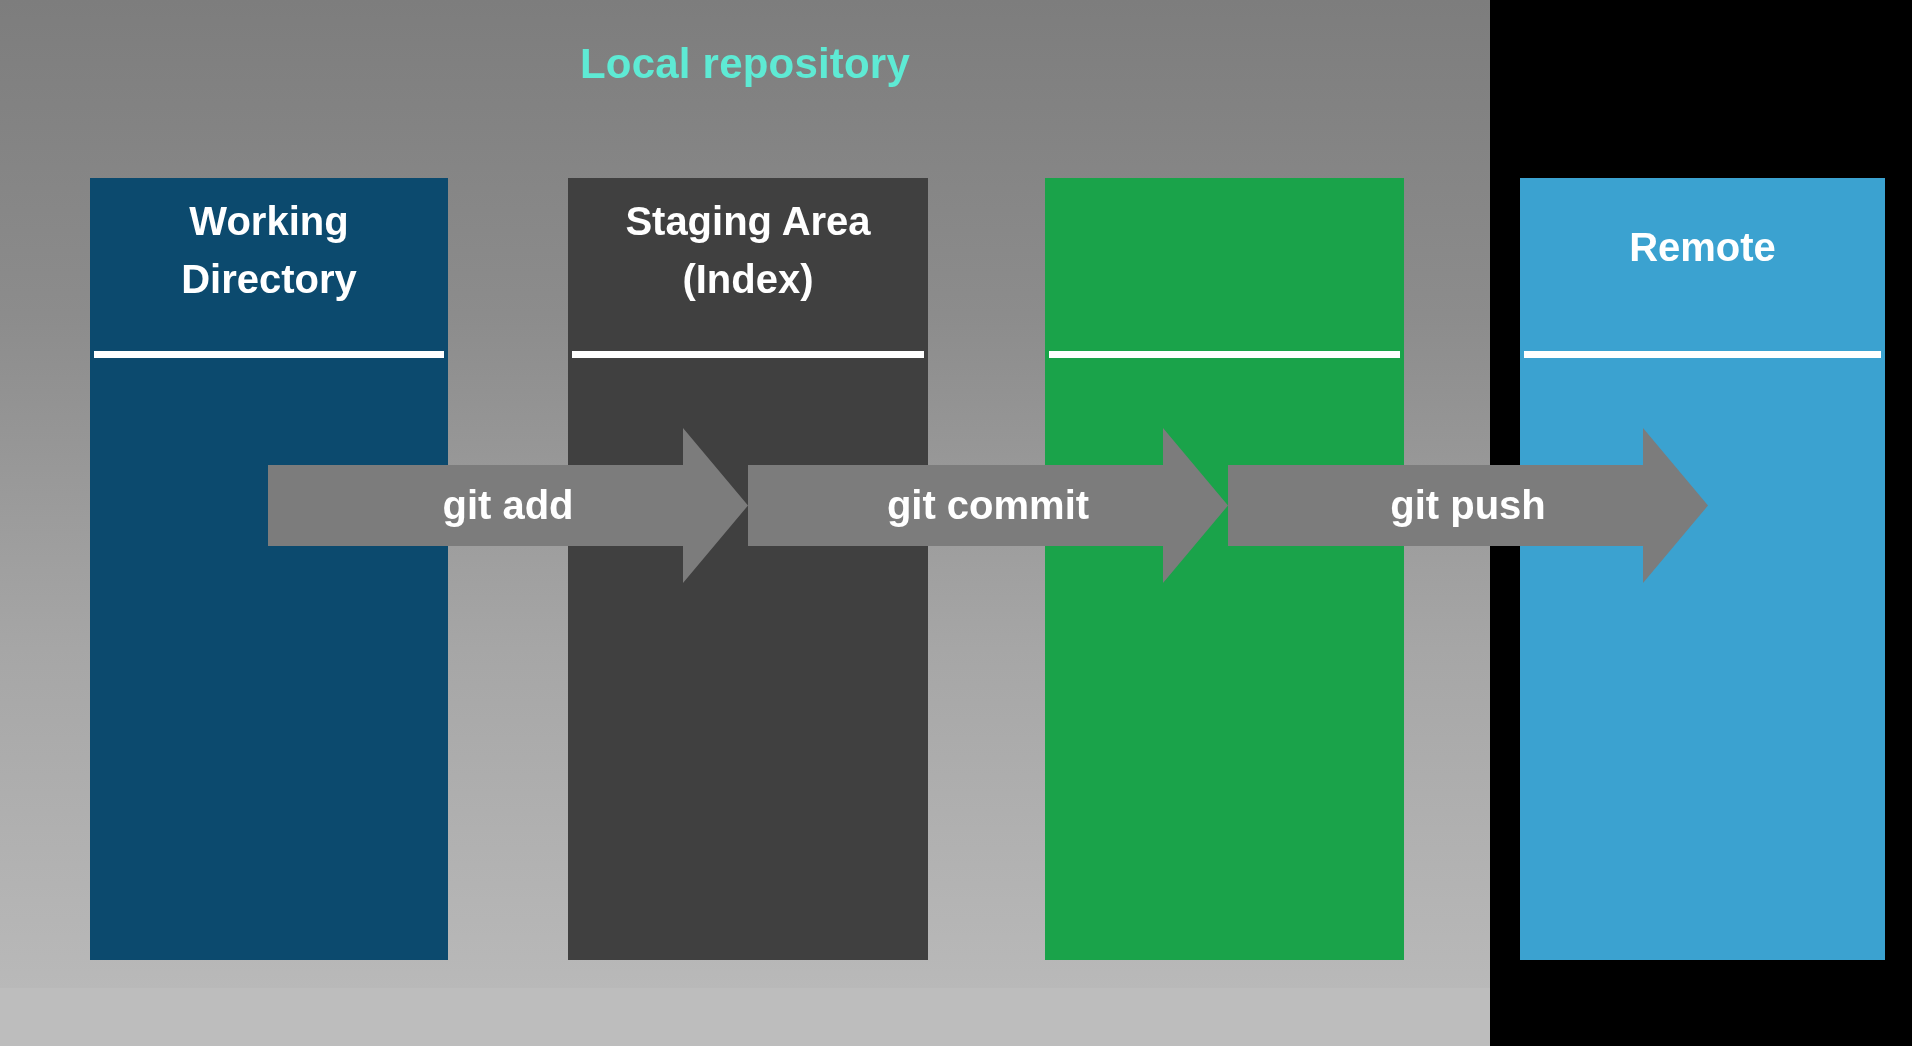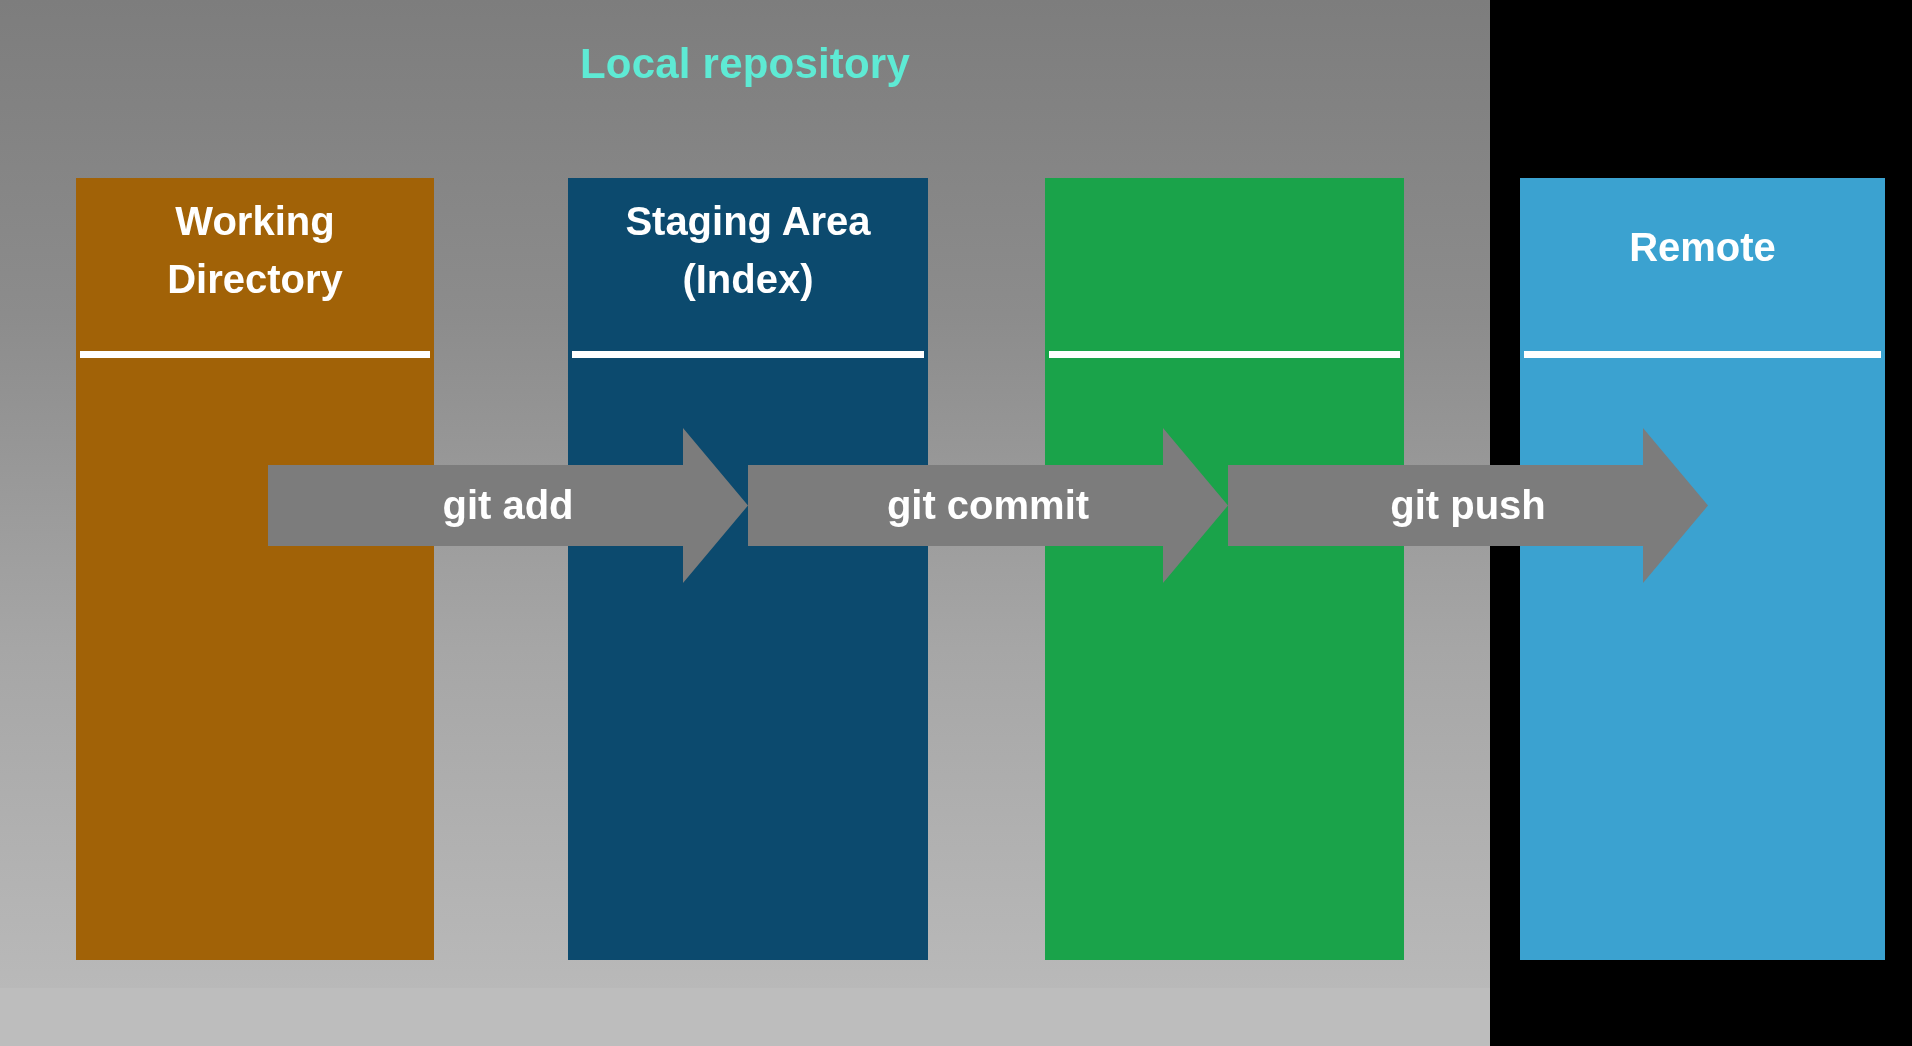--- a/index.html
+++ b/index.html
@@ -73,22 +73,22 @@
     white-space: pre-line;
   }
   .col .col-divider {
     position: absolute;
     left: 4px;
     right: 4px;
     top: 173px;
     height: 7px;
     background: #ffffff;
   }
-  .col-working   { left: 76px;   width: 358px;  background: #a16207; }
-  .col-staging   { left: 568px;  width: 360px;  background: #0c4a6e; }
+  .col-working   { left: 90px;   width: 358px;  background: #0c4a6e; }
+  .col-staging   { left: 568px;  width: 360px;  background: #404040; }
   .col-repo      { left: 1045px; width: 359px;  background: #1aa34a; }
   .col-remote    { left: 1520px; width: 365px;  background: #3ba2d0; }
   .col-remote .col-title { top: 40px; }
   .col-remote .col-divider { top: 173px; }
 
   
   .arrow {
     position: absolute;
   }
   .arrow svg { display: block; }

